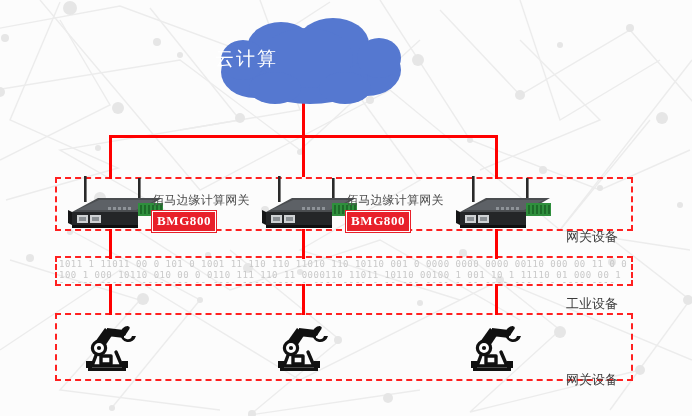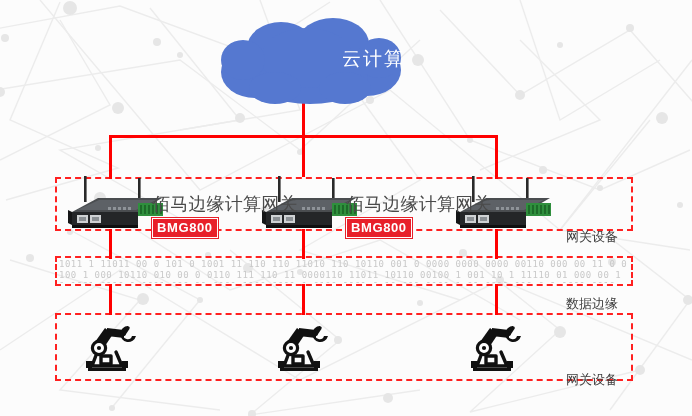--- a/index.html
+++ b/index.html
@@ -26,21 +26,21 @@
   #cloud-group {
     position: absolute;
     left: 215px; top: 14px;
     width: 190px; height: 92px;
     z-index: 4;
   }
   #cloud-label {
     position: absolute;
     left: 0; top: 32px;
     width: 190px;
-    text-align: right;
+    text-align: left;
     color: #ffffff;
     font-size: 19px;
     letter-spacing: 2px;
     font-family: "DejaVu Sans", sans-serif;
     z-index: 5;
   }
   
   .rline {
     position: absolute;
     background: #ff0000;
@@ -86,37 +86,37 @@
   
   .device-label {
     position: absolute;
     z-index: 6;
     width: 112px;
   }
   #devlabel-1 { left: 152px; top: 192px; }
   #devlabel-2 { left: 346px; top: 192px; }
   .devlabel-title {
     color: #4a4a4a;
-    font-size: 18px;
+    font-size: 12px;
     font-family: "DejaVu Sans", sans-serif;
     white-space: nowrap;
     letter-spacing: 0.2px;
   }
   .devlabel-model {
     display: inline-block;
     margin-top: 2px;
     background: #e8202a;
     color: #ffffff;
     font-weight: bold;
     font-size: 13px;
     letter-spacing: 0.6px;
     padding: 1px 4px 2px 4px;
     border: 1.5px solid #ffffff;
     outline: 1px solid #e8202a;
-    font-family: Liberation Sans, sans-serif;
+    font-family: Liberation Serif, serif;
   }
 
   
   #binary-strip {
     position: absolute;
     left: 59px; top: 259px;
     width: 570px; height: 24px;
     overflow: hidden;
     z-index: 3;
     color: #c9c9c9;
@@ -350,21 +350,21 @@
     <div class="devlabel-title">佰马边缘计算网关</div>
     <span class="devlabel-model">BMG800</span>
   </div>
   <div class="device-label" id="devlabel-2">
     <div class="devlabel-title">佰马边缘计算网关</div>
     <span class="devlabel-model">BMG800</span>
   </div>
 
   <div class="zone" id="zone-dataedge"></div>
   <div id="binary-strip">1011 1 11011 00 0 101 0 1001 11 110 110 11010 110 10110 001 0 0000 0000 0000 00110 000 00 11 0 0100 1 000 10110 010 00 0 0110 111 110 11 0000110 11011 10110 00100 1 001 10 1 11110 01 000 00 1 0 1001 0110 1 1011 000 11 0101 1100 0011 1 0100 1101 0 10 011 1101 1 01 0011 110 0 1 1011 0010</div>
-  <div class="zone-label" id="label-dataedge">数据边缘</div>
+  <div class="zone-label" id="label-dataedge">工业设备</div>
 
   <div class="zone" id="zone-industrial"></div>
   <div class="zone-label" id="label-industrial">网关设备</div>
 
   <div class="robot" id="robot-1">
     <svg width="66" height="58" viewBox="0 0 66 58" xmlns="http://www.w3.org/2000/svg">
       <g fill="none" stroke="#111111" stroke-width="3.4" stroke-linejoin="round" stroke-linecap="round">
         <path d="M20 32 L14 48 L44 48 L38 34"></path>
         <path d="M18 30 L30 14"></path>
         <path d="M30 14 L46 16"></path>

